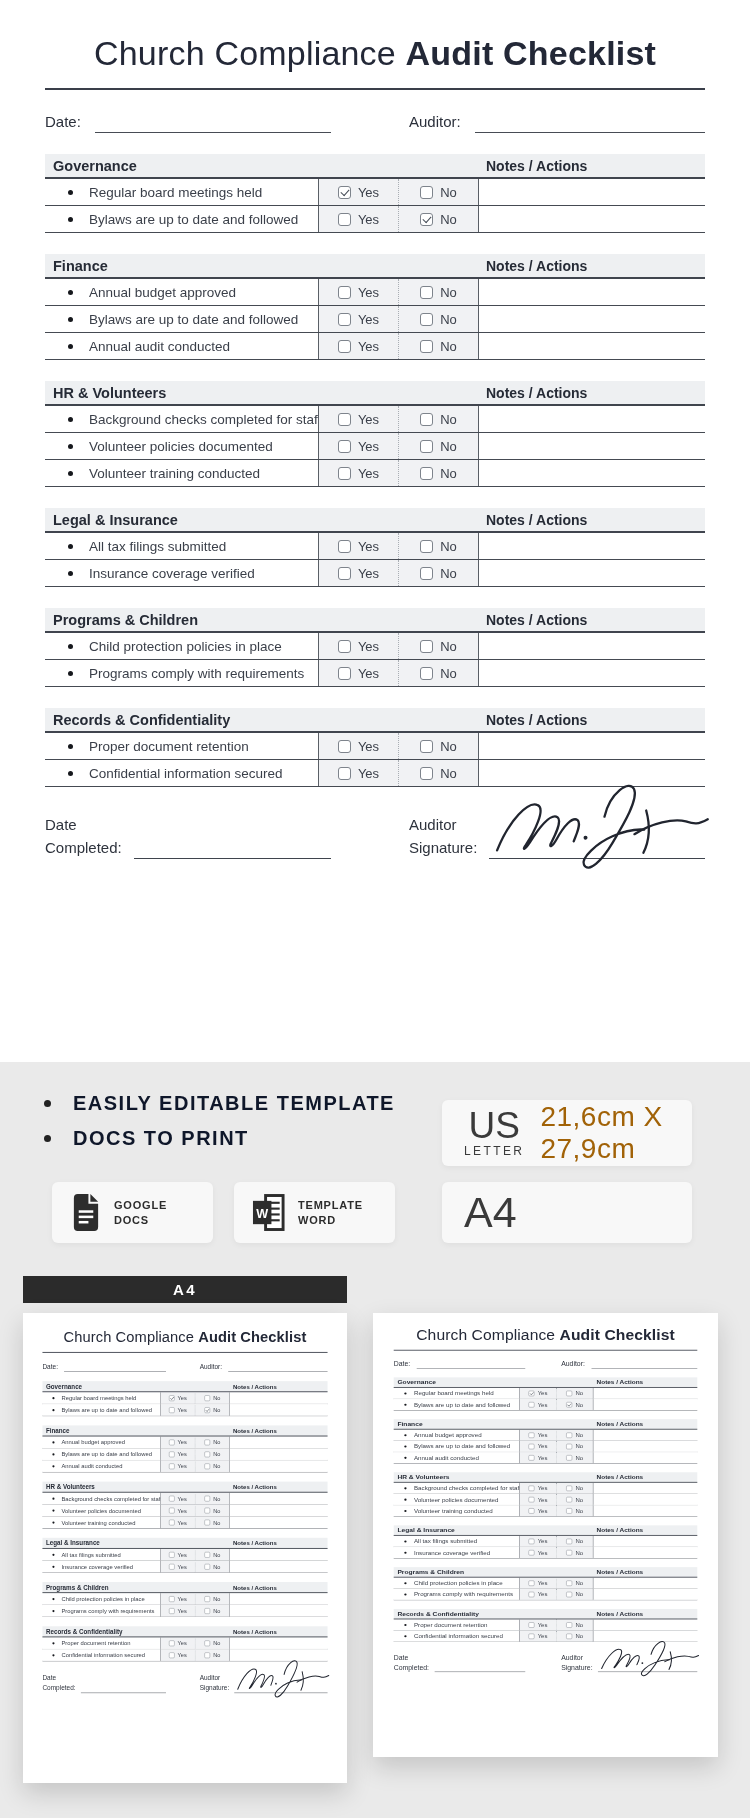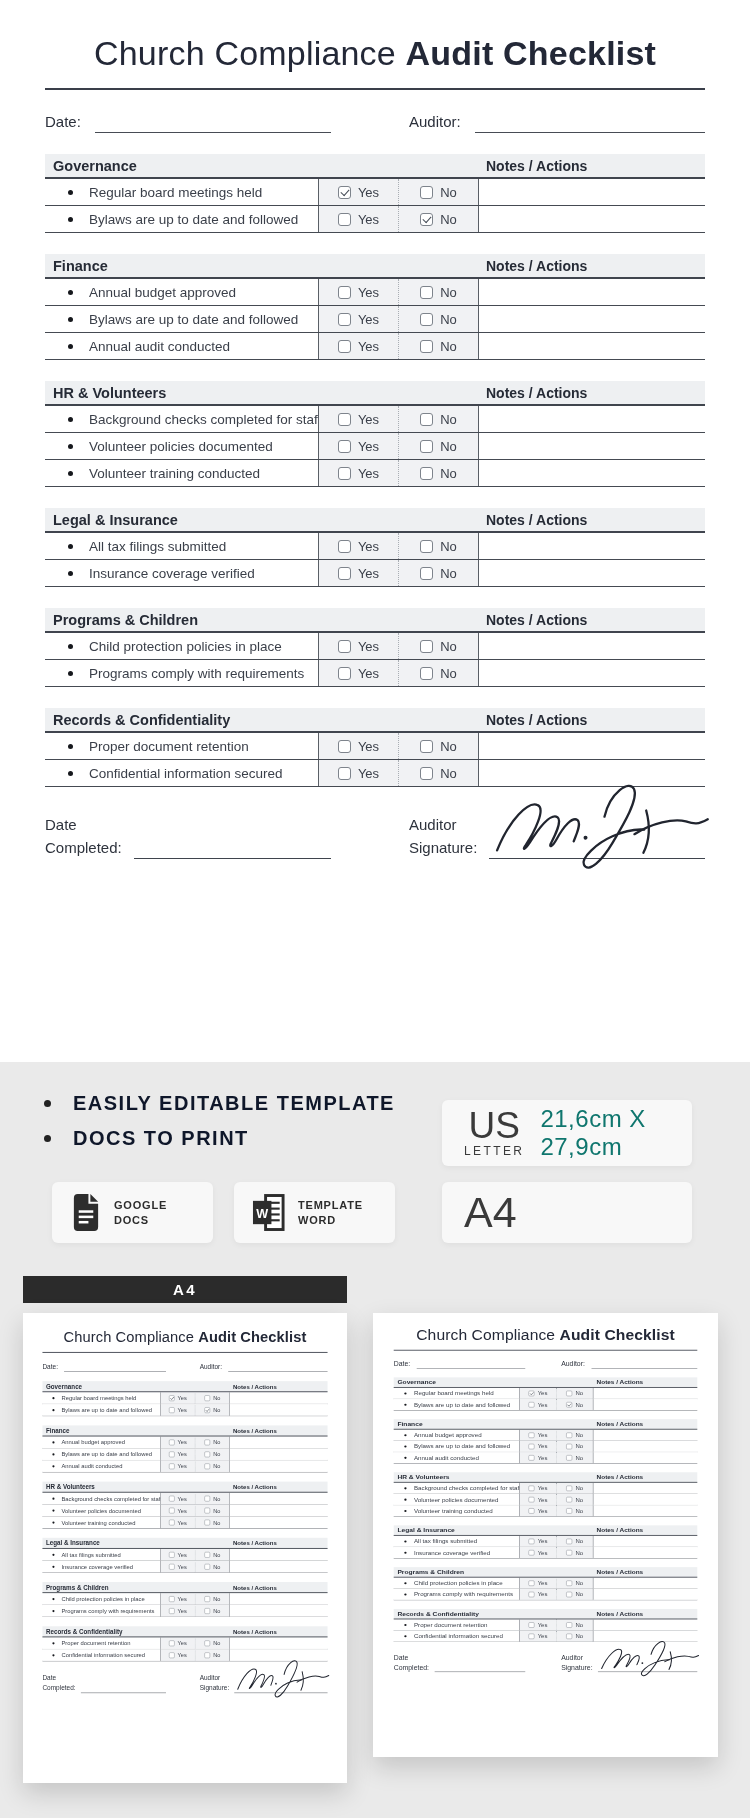--- a/index.html
+++ b/index.html
@@ -63,21 +63,21 @@
   .fmt-label{margin-left:12px;font-size:11px;font-weight:700;letter-spacing:.8px;color:#2c2c2c;line-height:1.35;}
   .fmt-icon{flex:none;}
 
   .size-badge{width:250px;height:61px;left:442px;padding-left:22px;}
   #badge-us{top:38px;height:66px;}
   #badge-a4{top:120px;}
   .size-name{display:flex;flex-direction:column;align-items:center;margin-right:16px;color:#3a3a3a;}
   #badge-us .big{font-size:37px;line-height:.95;font-weight:400;}
   #badge-us .sub{font-size:12px;letter-spacing:2.4px;font-weight:500;margin-top:1px;}
   #badge-a4 .big{font-size:43px;line-height:1;font-weight:500;}
-  .dims{font-size:24px;color:#0f766e;letter-spacing:.5px;}
+  .dims{font-size:28px;color:#a16207;letter-spacing:.5px;}
 
   .bar{position:absolute;top:214px;height:27px;background:#2b2b2b;display:flex;align-items:center;justify-content:center;}
   #bar-a4{left:23px;width:324px;}
   #bar-letter{left:378px;width:352px;}
   .bar span{color:#fff;font-size:15px;font-weight:700;letter-spacing:2.5px;}
 
   .thumb{position:absolute;top:251px;background:#fff;box-shadow:0 10px 24px rgba(0,0,0,.16);overflow:hidden;}
   #thumb-a4{left:23px;width:324px;height:470px;}
   #thumb-letter{left:373px;width:345px;height:444px;}
   .scale{transform-origin:0 0;}

